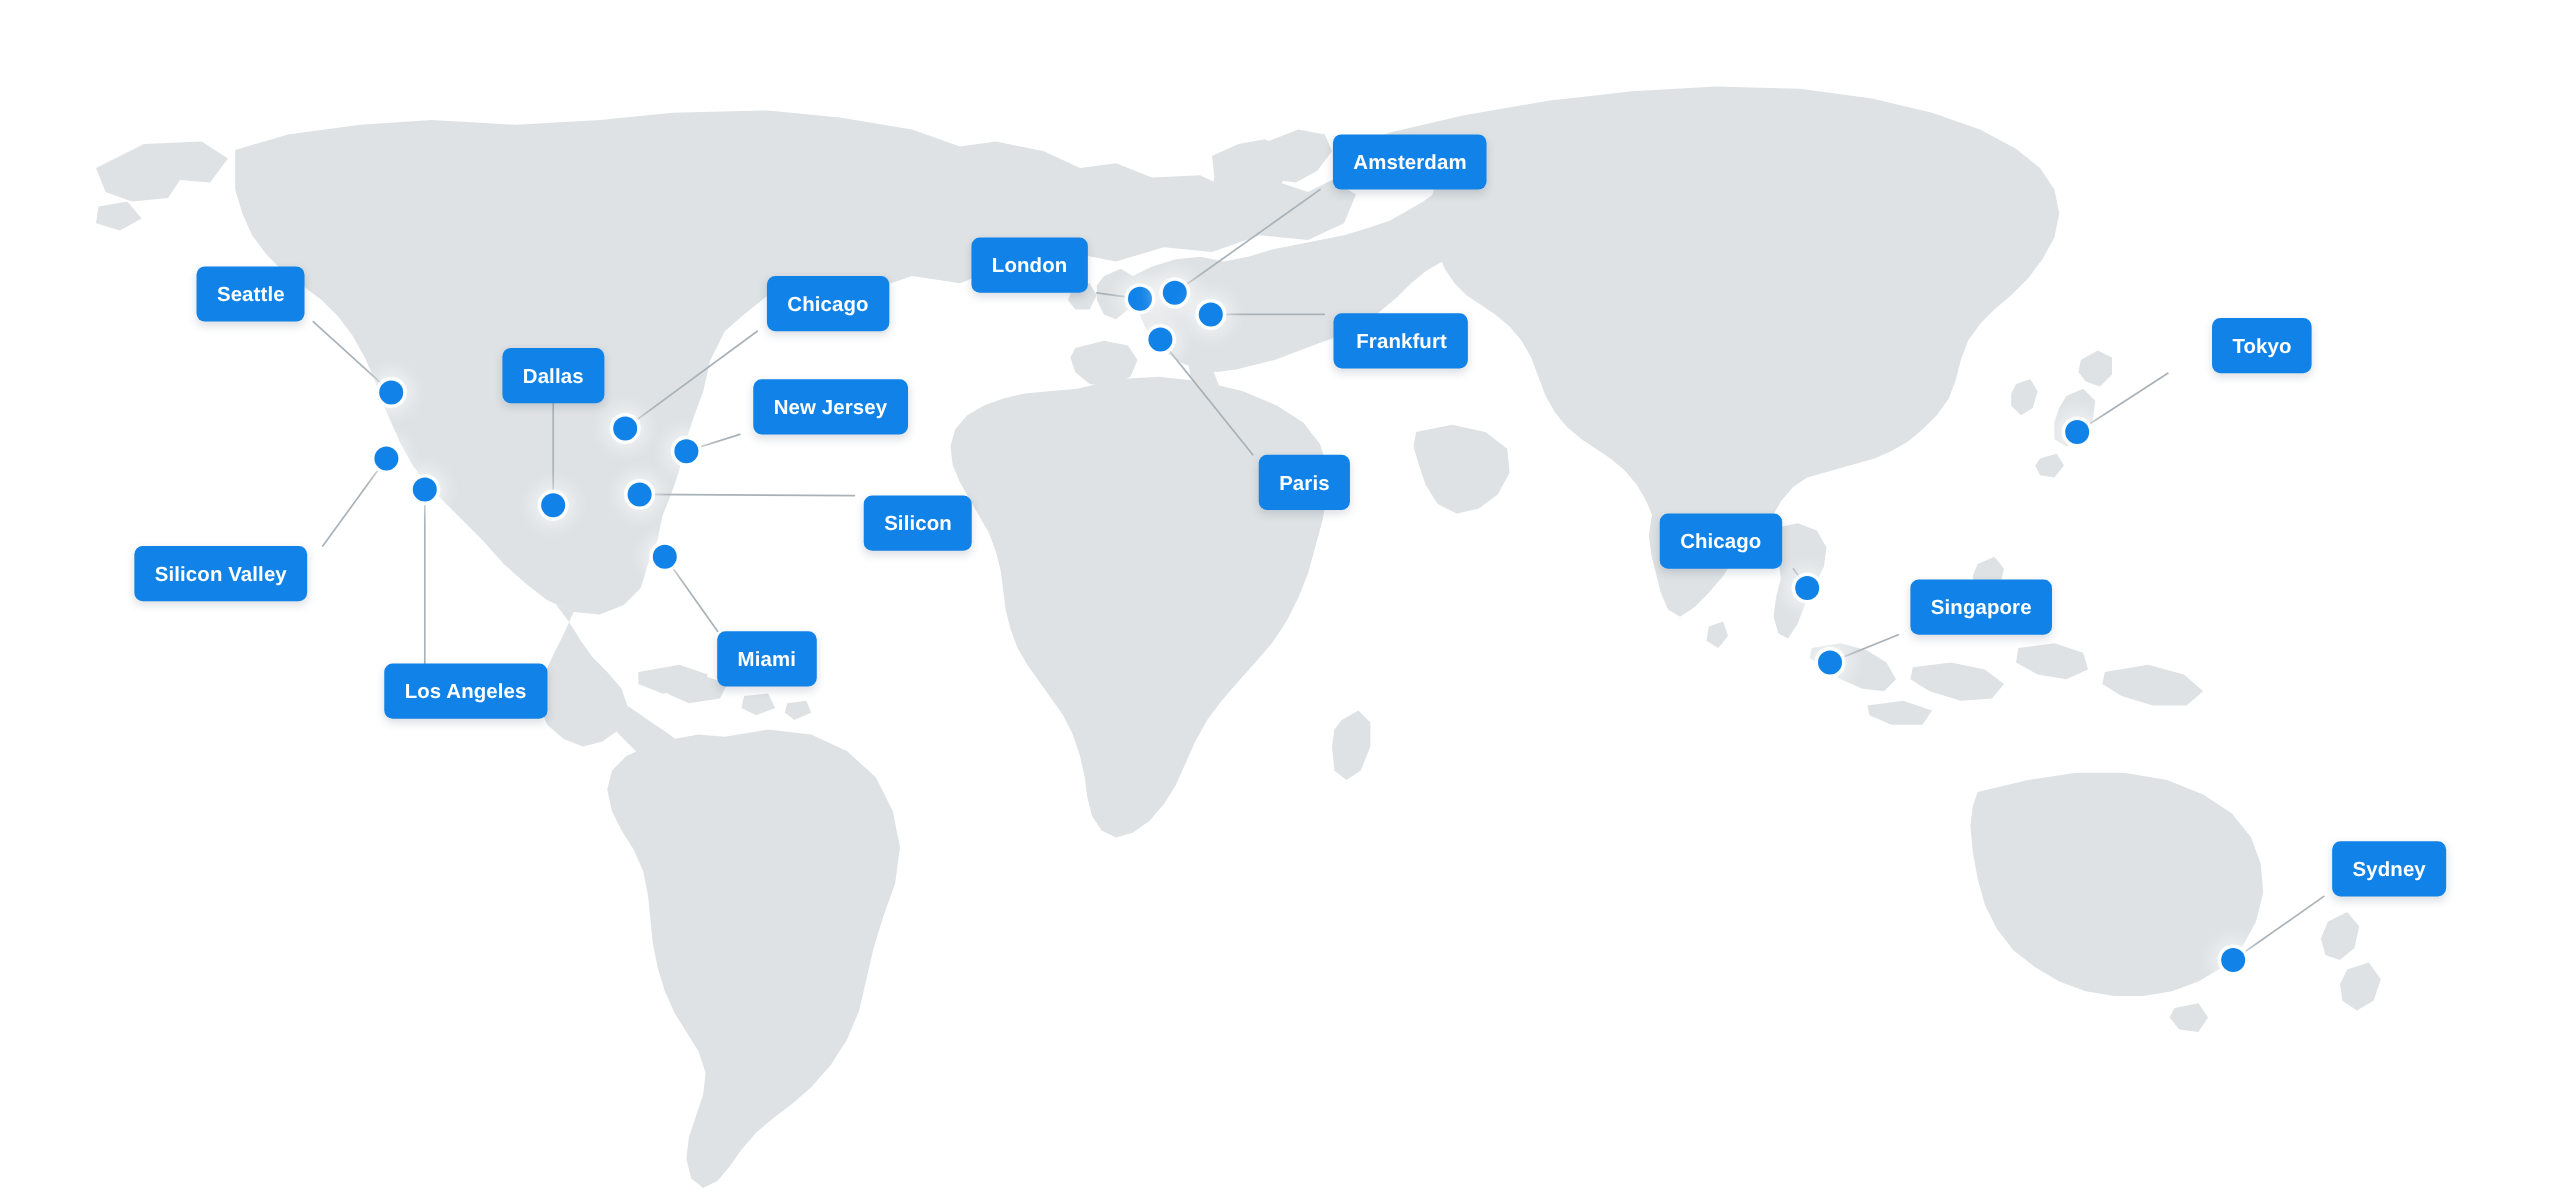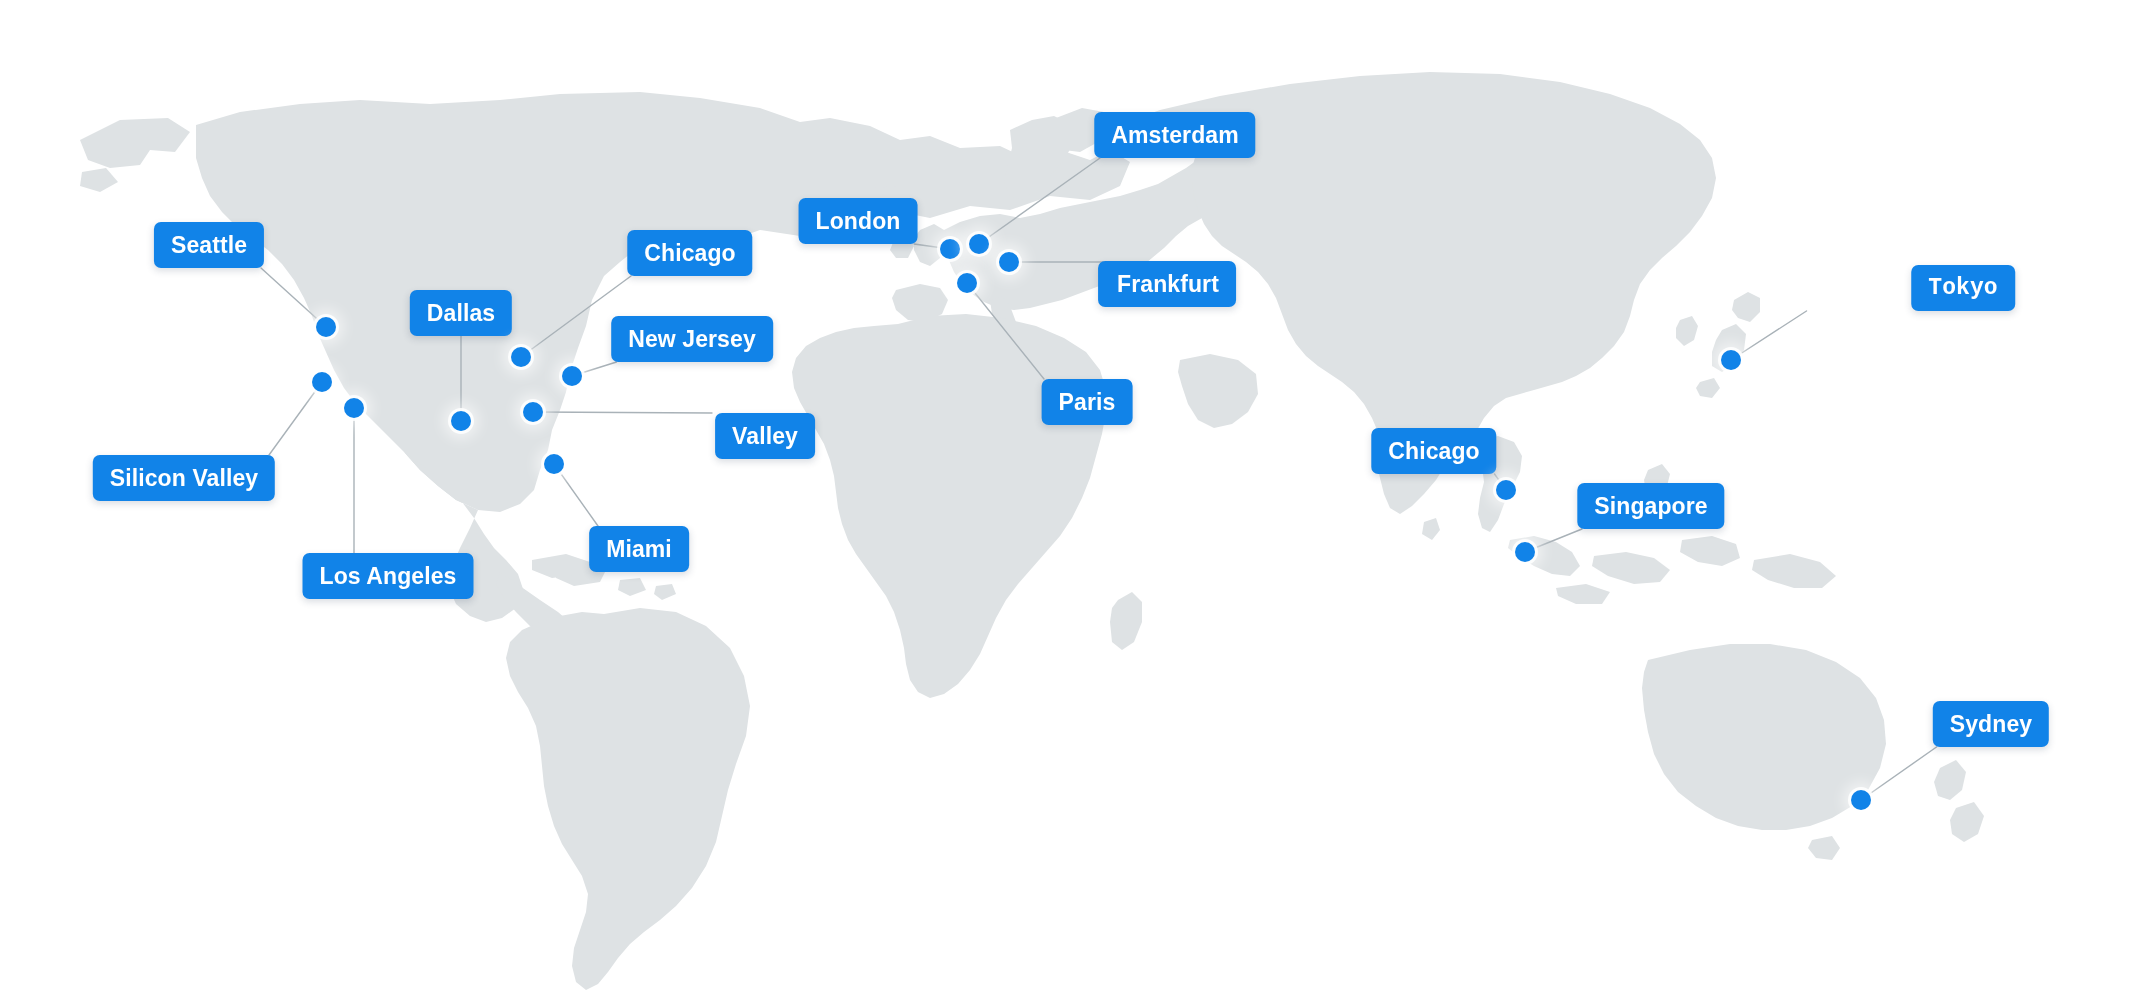--- a/index.html
+++ b/index.html
@@ -48,21 +48,21 @@
   .city-badge {
     position: absolute;
     display: inline-flex;
     align-items: center;
     justify-content: center;
     height: 46px;
     padding: 0 17px;
     border-radius: 7px;
     background: #1183e8;
     color: #ffffff;
-    font-size: 23px;
+    font-size: 17px;
     font-weight: bold;
     letter-spacing: 0.1px;
     white-space: nowrap;
     box-shadow: 0 3px 7px rgba(40,60,90,0.17);
     cursor: pointer;
     user-select: none;
     transform: translateX(-50%);
   }
   .city-badge .badge-text {
     line-height: 1;
@@ -272,21 +272,21 @@
       <div class="marker-dot" style="left: 461px; top: 421px;"></div>
       <div class="city-badge" style="left: 690px; top: 230px;">
         <span class="badge-text">Chicago</span>
       </div>
       <div class="marker-dot" style="left: 521px; top: 357px;"></div>
       <div class="city-badge" style="left: 692px; top: 316px;">
         <span class="badge-text">New Jersey</span>
       </div>
       <div class="marker-dot" style="left: 572px; top: 376px;"></div>
       <div class="city-badge" style="left: 765px; top: 413px;">
-        <span class="badge-text">Valley</span>
+        <span class="badge-text">Silicon</span>
       </div>
       <div class="marker-dot" style="left: 533px; top: 412px;"></div>
       <div class="city-badge" style="left: 639px; top: 526px;">
         <span class="badge-text">Miami</span>
       </div>
       <div class="marker-dot" style="left: 554px; top: 464px;"></div>
       <div class="city-badge" style="left: 858px; top: 198px;">
         <span class="badge-text">London</span>
       </div>
       <div class="marker-dot" style="left: 950px; top: 249px;"></div>
@@ -303,21 +303,21 @@
       </div>
       <div class="marker-dot" style="left: 967px; top: 283px;"></div>
       <div class="city-badge" style="left: 1434px; top: 428px;">
         <span class="badge-text">Chicago</span>
       </div>
       <div class="marker-dot" style="left: 1506px; top: 490px;"></div>
       <div class="city-badge" style="left: 1651px; top: 483px; text-align: right;">
         <span class="badge-text">Singapore</span>
       </div>
       <div class="marker-dot" style="left: 1525px; top: 552px;"></div>
-      <div class="city-badge" style="left: 1963px; top: 265px; font-family: Liberation Mono, monospace;">
+      <div class="city-badge" style="left: 1885px; top: 265px;">
         <span class="badge-text">Tokyo</span>
       </div>
       <div class="marker-dot" style="left: 1731px; top: 360px;"></div>
       <div class="city-badge" style="left: 1991px; top: 701px;">
         <span class="badge-text">Sydney</span>
       </div>
       <div class="marker-dot" style="left: 1861px; top: 800px;"></div>
     </div>
 
 </div>

